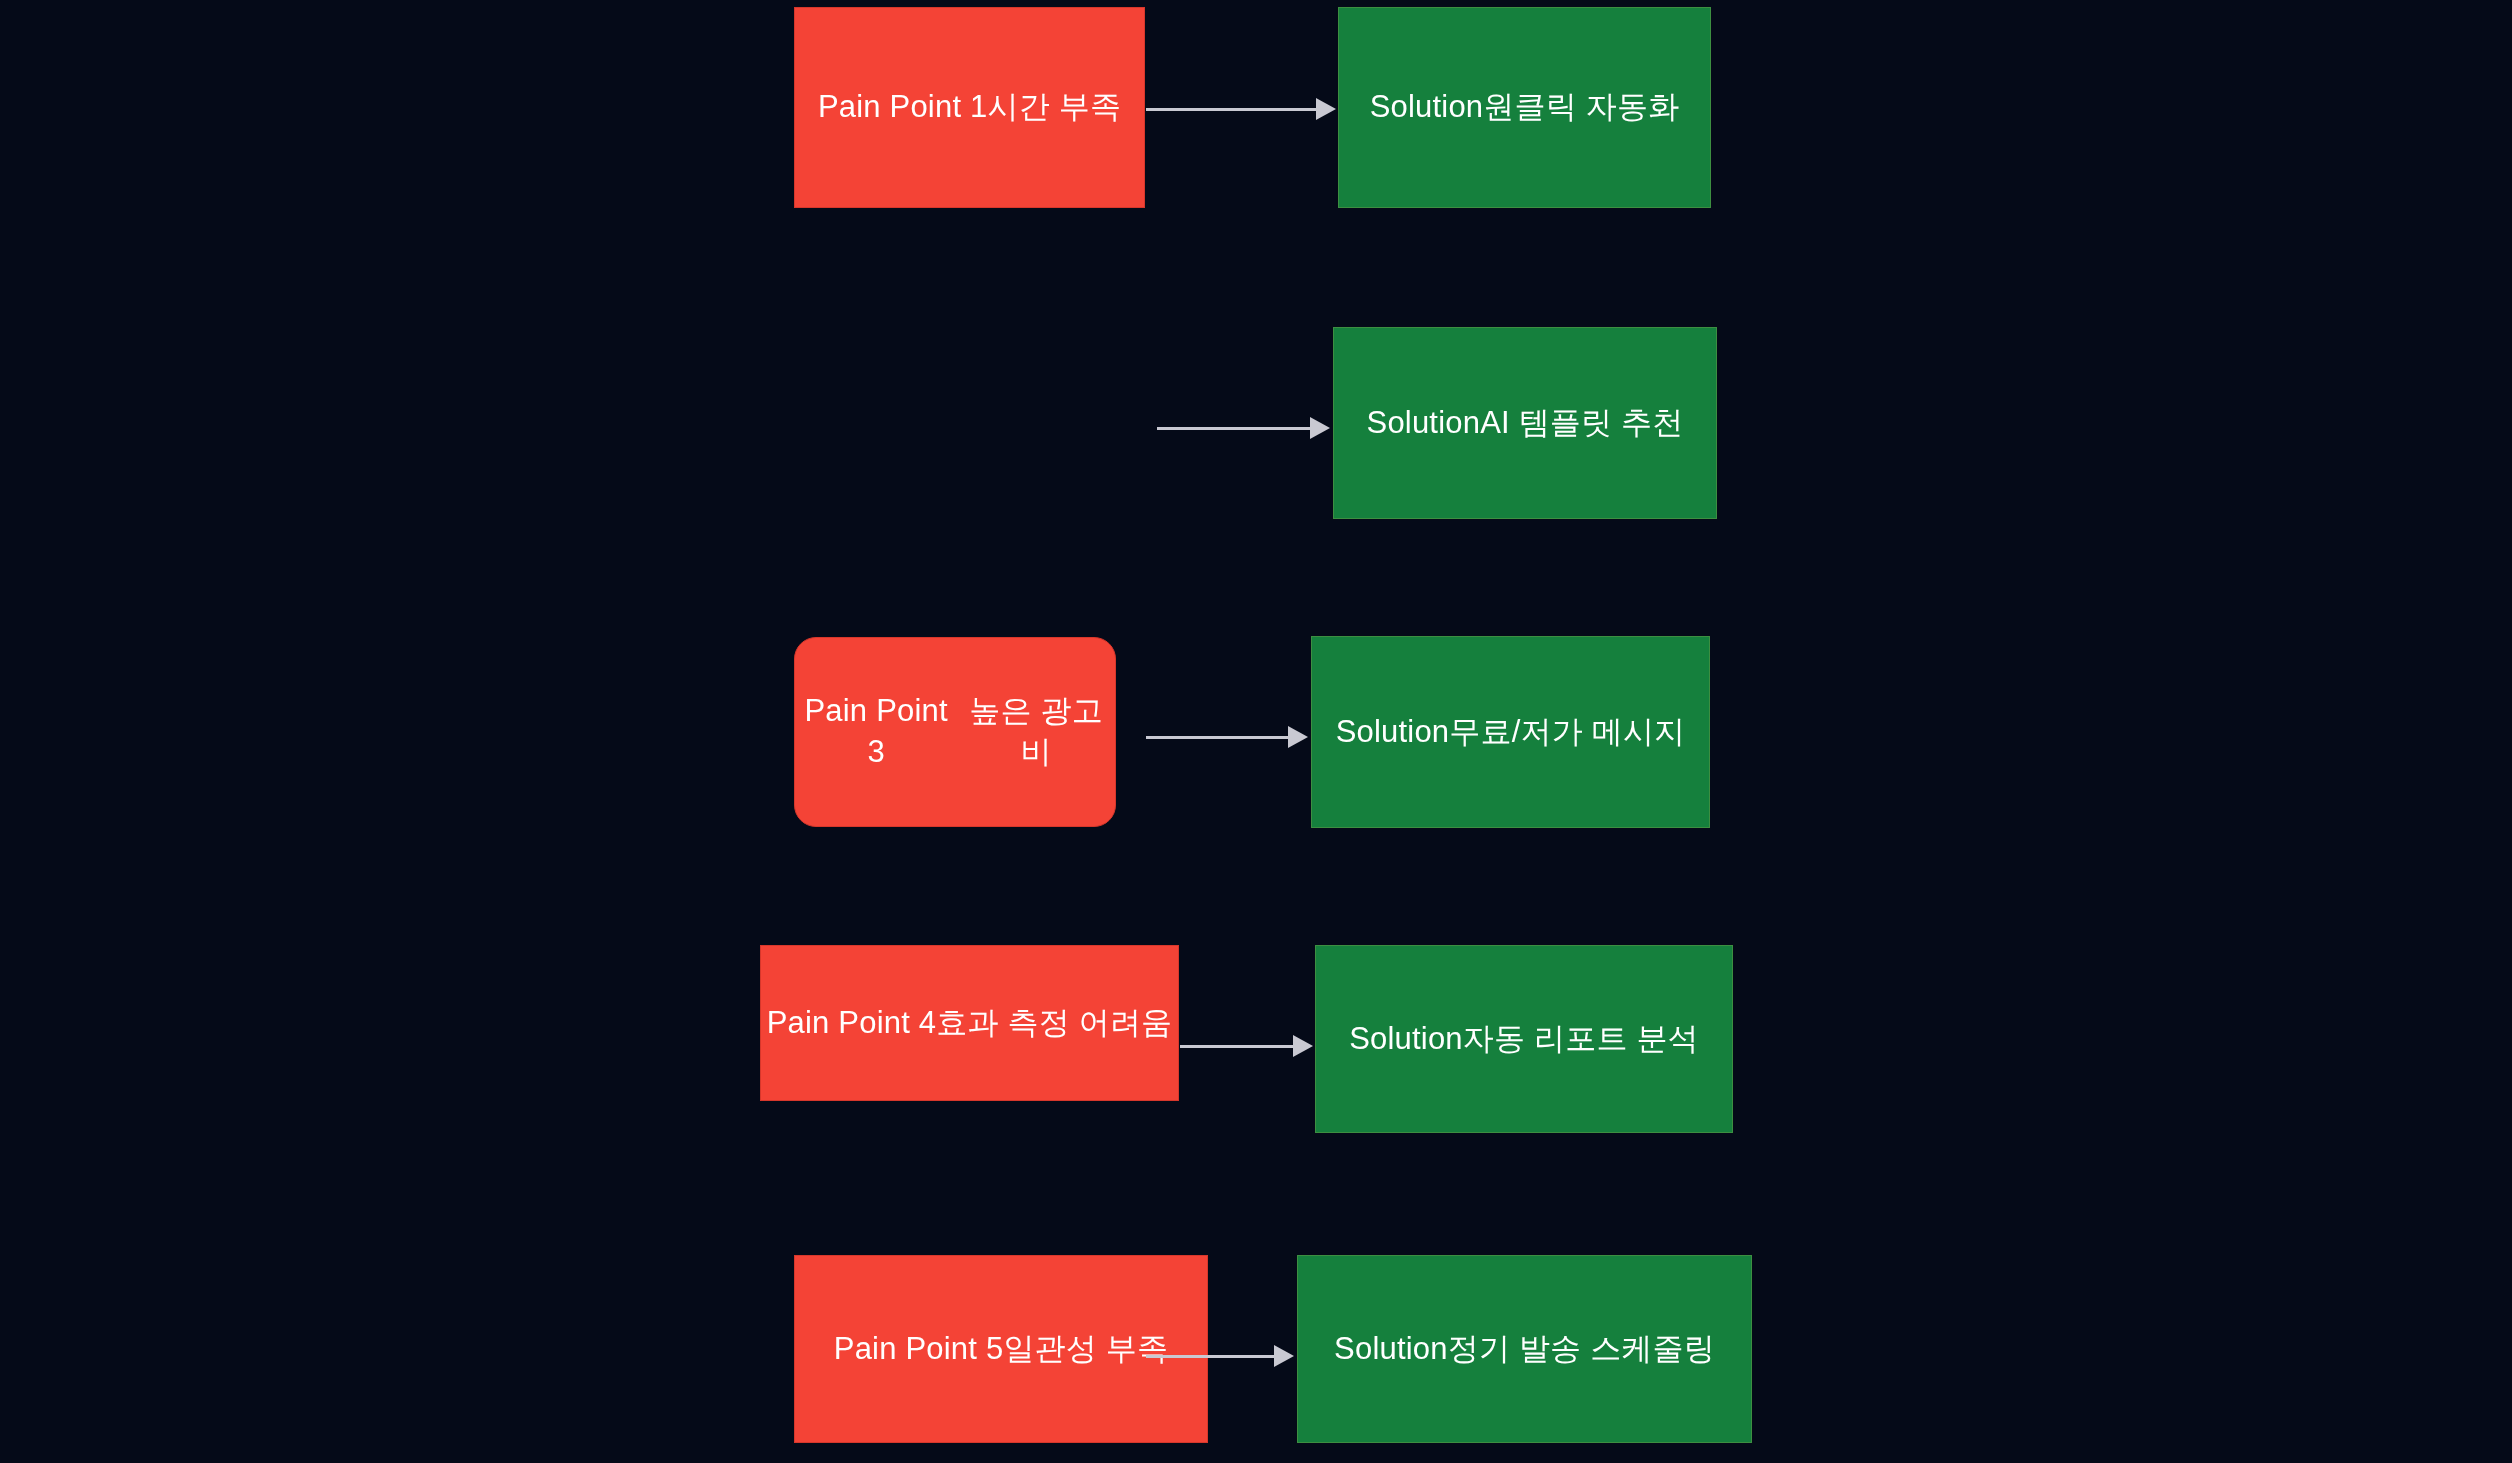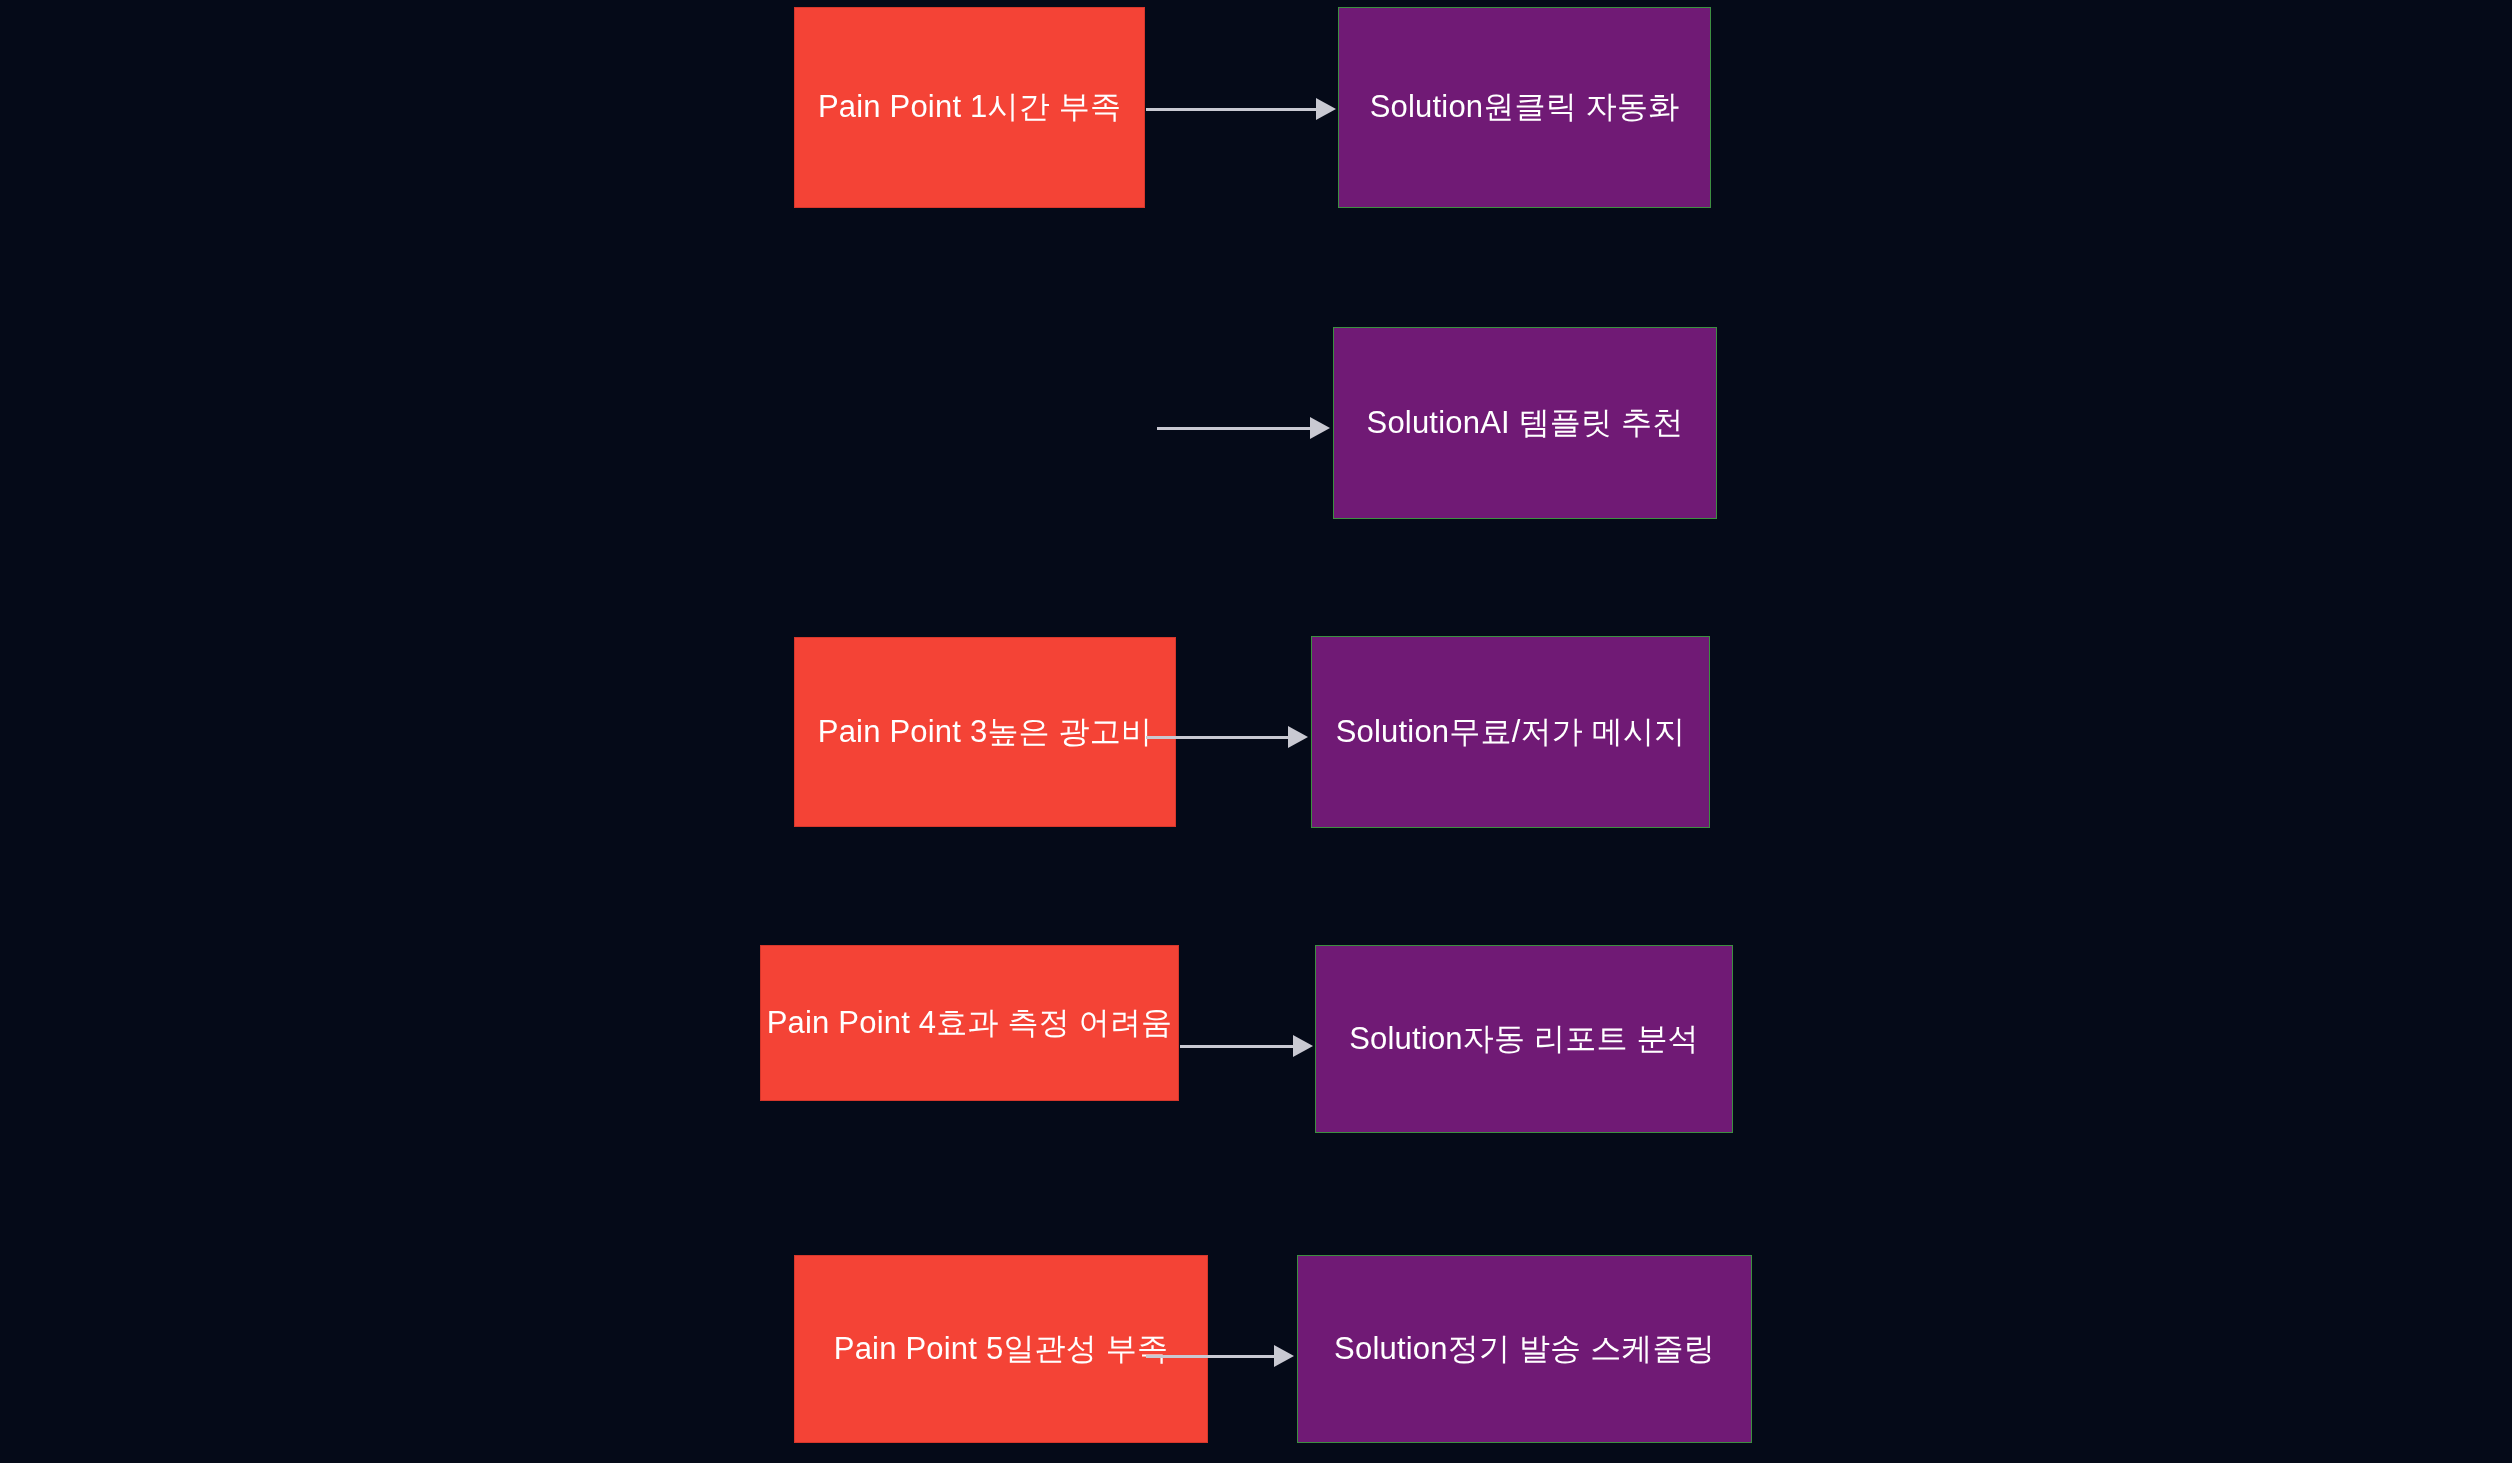--- a/index.html
+++ b/index.html
@@ -28,21 +28,21 @@
     text-align: center;
     line-height: 1.32;
     font-size: 31px;
     letter-spacing: 0.2px;
   }
   .node.pain {
     background: #f44336;
     border: 1.8px solid #d7372b;
   }
   .node.solution {
-    background: #701a75;
+    background: #15803d;
     border: 1.8px solid #3d8f41;
   }
   .node .line1 {
     display: block;
     font-weight: 500;
   }
   .node .line2 {
     display: block;
     font-weight: 400;
   }
@@ -86,21 +86,21 @@
       <span class="line2">원클릭 자동화</span>
     </div>
     <div class="edge" style="left: 1157px; top: 417px; width: 174px;">
       <div class="shaft" style="width: 155px;"></div>
       <div class="head" style="left: 153px;"></div>
     </div>
     <div class="node solution" style="left: 1333px; top: 327px; width: 384px; height: 192px;">
       <span class="line1">Solution</span>
       <span class="line2">AI 템플릿 추천</span>
     </div>
-    <div class="node pain" style="left: 794px; top: 637px; width: 382px; height: 190px;">
+    <div class="node pain" style="left: 794px; top: 637px; width: 322px; height: 190px; border-radius: 22px;">
       <span class="line1">Pain Point 3</span>
       <span class="line2">높은 광고비</span>
     </div>
     <div class="edge" style="left: 1146px; top: 726px; width: 162px;">
       <div class="shaft" style="width: 144px;"></div>
       <div class="head" style="left: 142px;"></div>
     </div>
     <div class="node solution" style="left: 1311px; top: 636px; width: 399px; height: 192px;">
       <span class="line1">Solution</span>
       <span class="line2">무료/저가 메시지</span>

